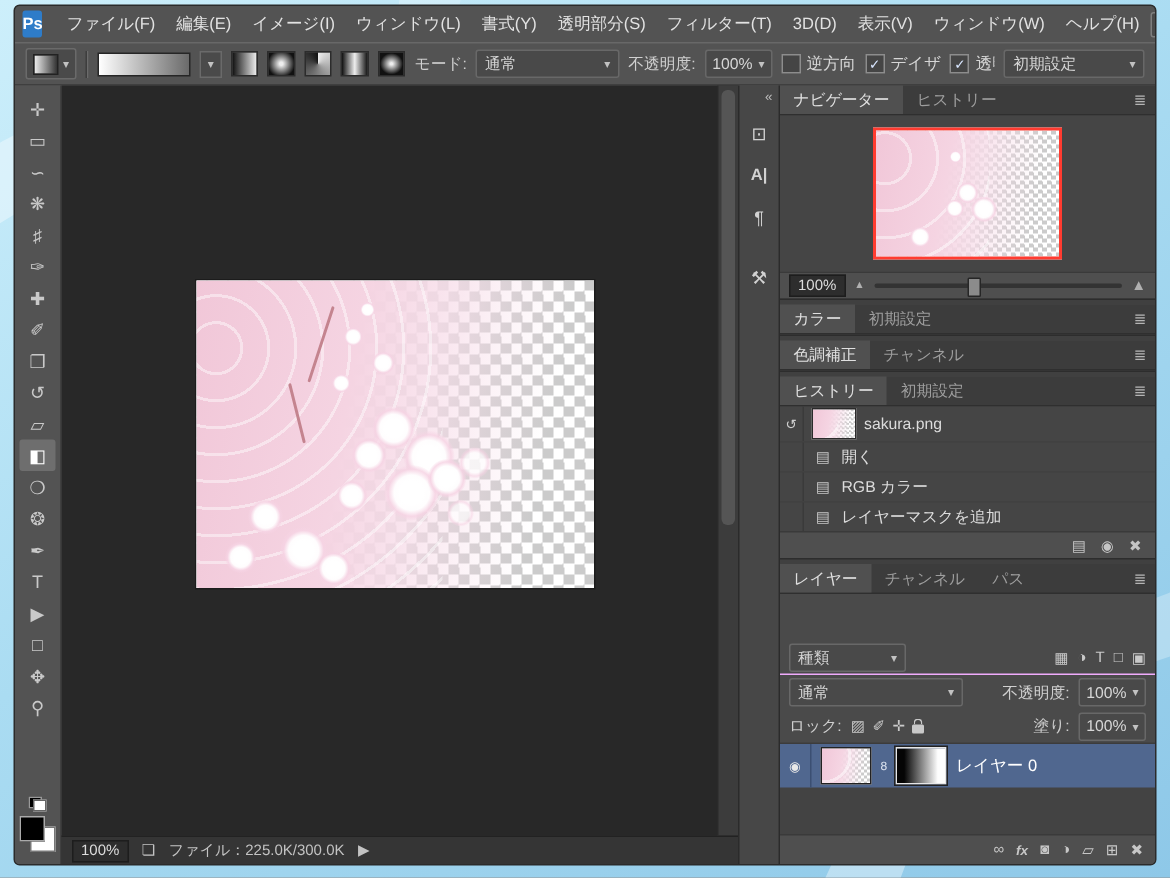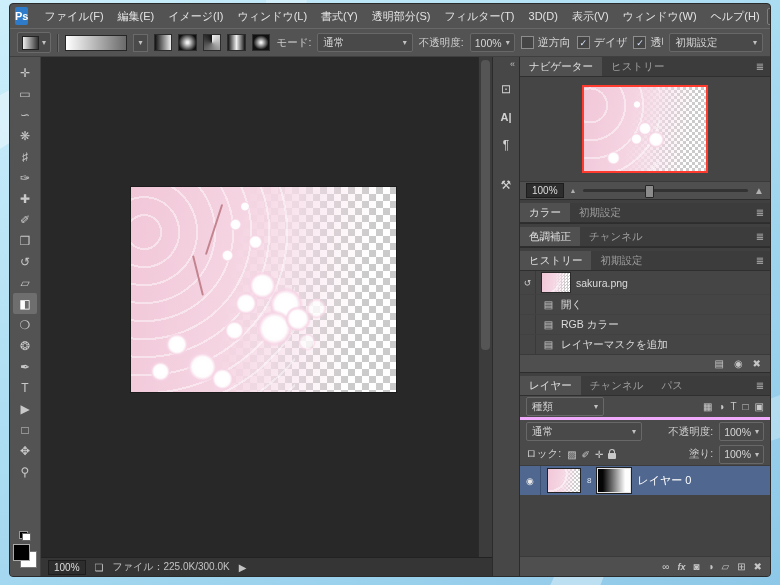--- a/index.html
+++ b/index.html
@@ -135,21 +135,21 @@
     align-items:center;justify-content:center;font-size:9px;color:#cfcfcf;flex:0 0 auto;}
   .hthumb{width:28px;height:19px;--chk:3px;flex:0 0 auto;border:1px solid #2a2a2a;}
   .hicon{width:15px;text-align:center;color:#c6c6c6;font-size:10px;flex:0 0 auto;}
   .hicon.grad{background:linear-gradient(to right,#eee,#444);width:13px;height:9px;border:1px solid #222;}
   .hrow.selected{background:#8497b5;color:#ffffff;}
   .hrow.selected .srcbox{border-right-color:#7183a0;}
   .histfoot{height:17px;background:#4f4f4f;border-top:1px solid #3a3a3a;display:flex;align-items:center;
     justify-content:flex-end;gap:10px;padding:0 9px;color:#c5c5c5;font-size:10px;flex:0 0 auto;}
 
   .layrow{display:flex;align-items:center;gap:6px;padding:0 6px;flex:0 0 auto;background:#4a4a4a;font-size:10.5px;}
-  .filterrow{height:21px;border-bottom:3px solid #f0abfc;}
+  .filterrow{height:21px;border-bottom:1px solid #f0abfc;margin-top:32px;}
   .blendrow{height:23px;}
   .lockrow{height:22px;border-bottom:1px solid #3c3c3c;}
   .lockicons{display:flex;align-items:center;gap:5px;color:#c9c9c9;font-size:10px;}
   .csslock{position:relative;width:8px;height:6px;background:#c9c9c9;border-radius:1px;margin-top:4px;}
   .csslock::before{content:"";position:absolute;left:1px;top:-4px;width:4px;height:3px;
     border:1.5px solid #c9c9c9;border-bottom:none;border-radius:3px 3px 0 0;}
   .fltricons{margin-left:auto;display:flex;gap:6px;color:#c9c9c9;font-size:10px;align-items:center;}
   .laylist{flex:1;background:#434343;min-height:0;overflow:hidden;}
   .l0row{height:29px;background:#50678f;display:flex;align-items:center;gap:6px;color:#fff;}
   .eyecell{width:20px;align-self:stretch;border-right:1px solid #3b4f72;display:flex;

